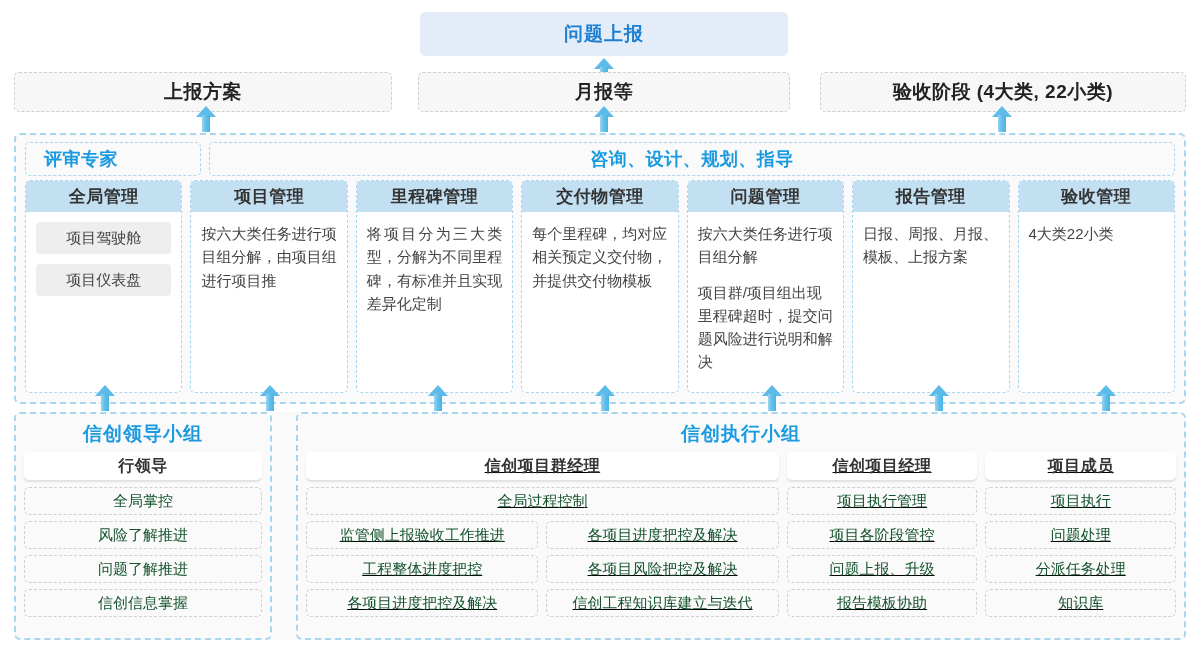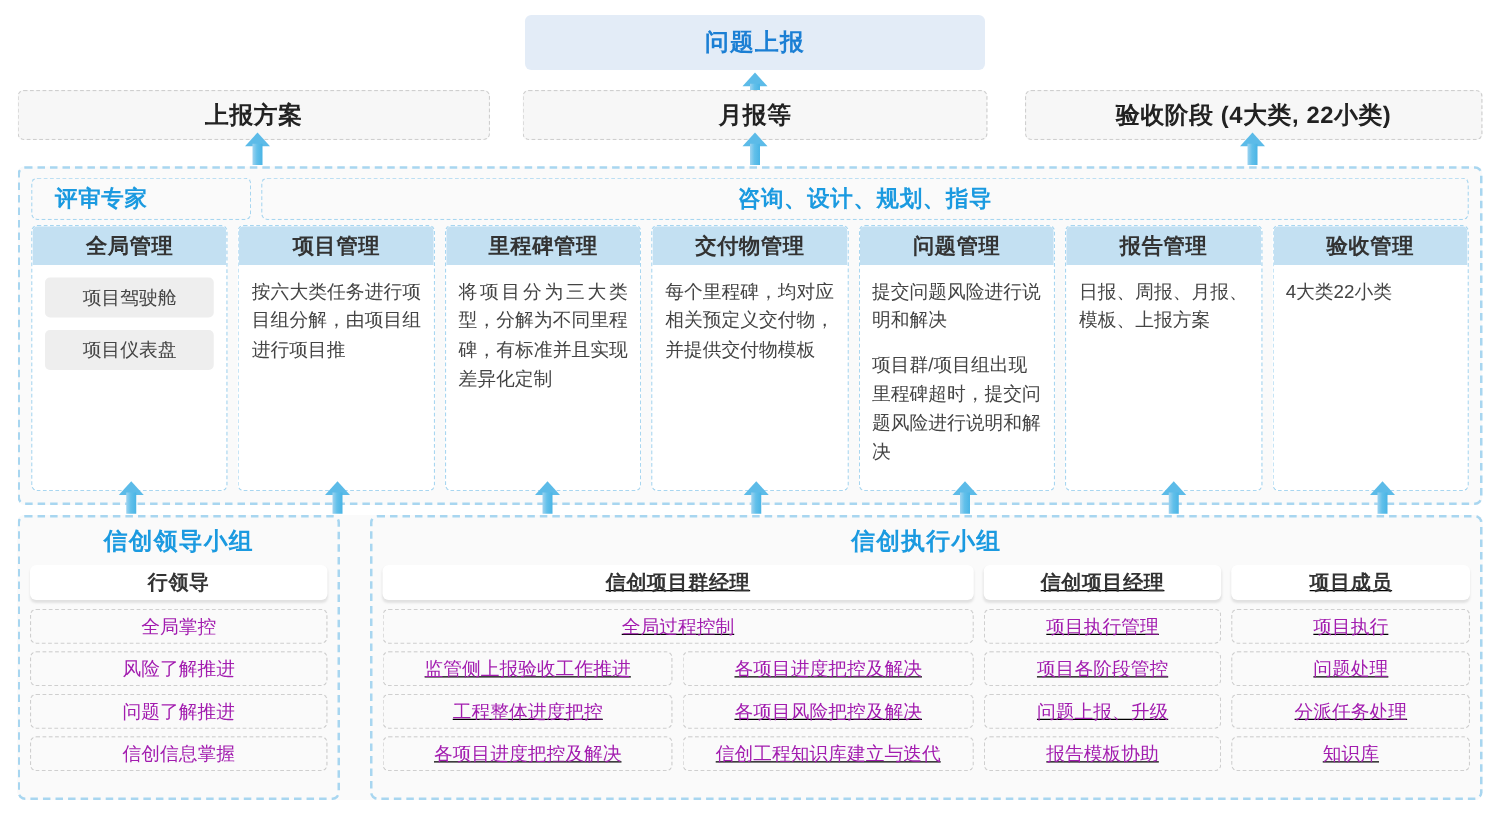--- a/index.html
+++ b/index.html
@@ -109,21 +109,21 @@
   .role-head {
     height: 28px; background: #ffffff; border-radius: 5px;
     box-shadow: 0 2px 2px rgba(0,0,0,0.10);
     display: flex; align-items: center; justify-content: center;
     color: #333; font-size: 16px; font-weight: bold; letter-spacing: .5px;
     margin-bottom: 7px;
   }
   .task {
     height: 28px; border: 1px dashed #cfcfcf; border-radius: 5px;
     background: #fafafa; display: flex; align-items: center; justify-content: center;
-    color: #a21caf; font-size: 15px; margin-bottom: 6px; padding: 0 4px;
+    color: #14532d; font-size: 15px; margin-bottom: 6px; padding: 0 4px;
     white-space: nowrap;
   }
   .task:last-child { margin-bottom: 0; }
   .pm-split { display: flex; gap: 8px; }
   .pm-split > div { flex: 1; min-width: 0; }
 </style>
 </head>
 <body>
 
 <div class="page">
@@ -212,21 +212,21 @@
         <div class="col-body">
           <div class="para nospread">每个里程碑，均对应相关预定义交付物，并提供交付物模板</div>
         </div>
       </div>
 
       <div class="col">
         <div class="col-head">
           <span>问题管理</span>
         </div>
         <div class="col-body">
-          <div class="para nospread">提交问题风险进行说明和解决</div>
+          <div class="para nospread">按六大类任务进行项目组分解</div>
           <div class="para nospread">项目群/项目组出现里程碑超时，提交问题风险进行说明和解决</div>
         </div>
       </div>
 
       <div class="col">
         <div class="col-head">
           <span>报告管理</span>
         </div>
         <div class="col-body">
           <div class="para nospread">日报、周报、月报、模板、上报方案</div>

